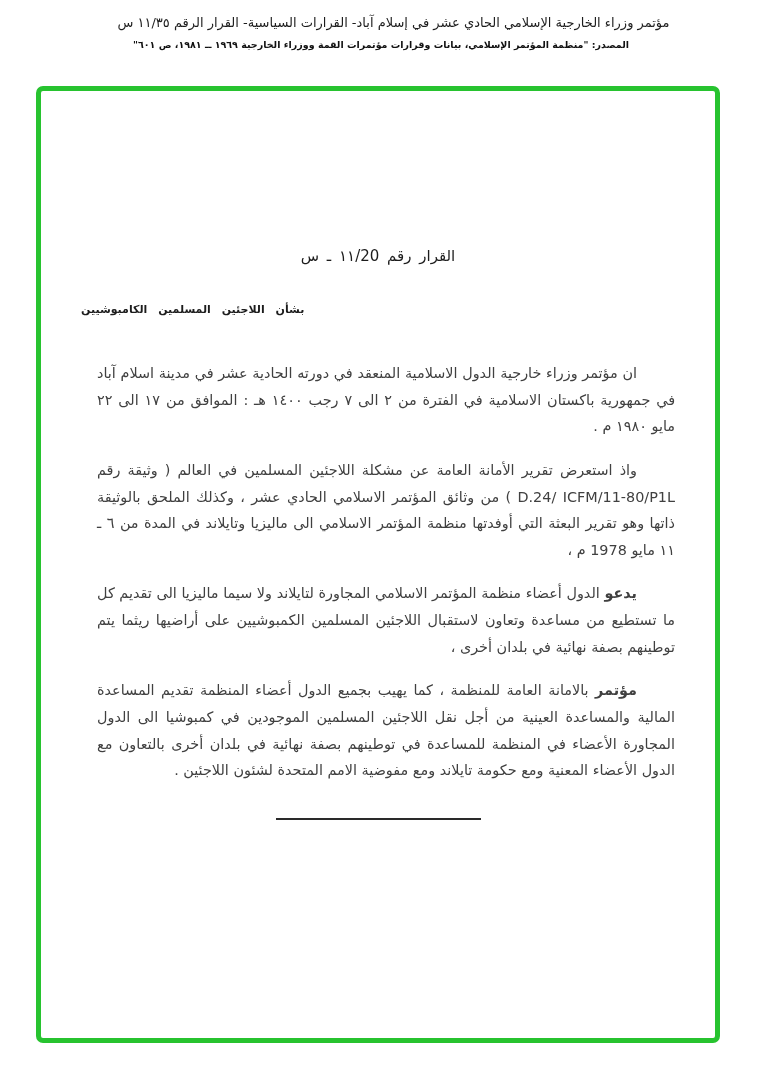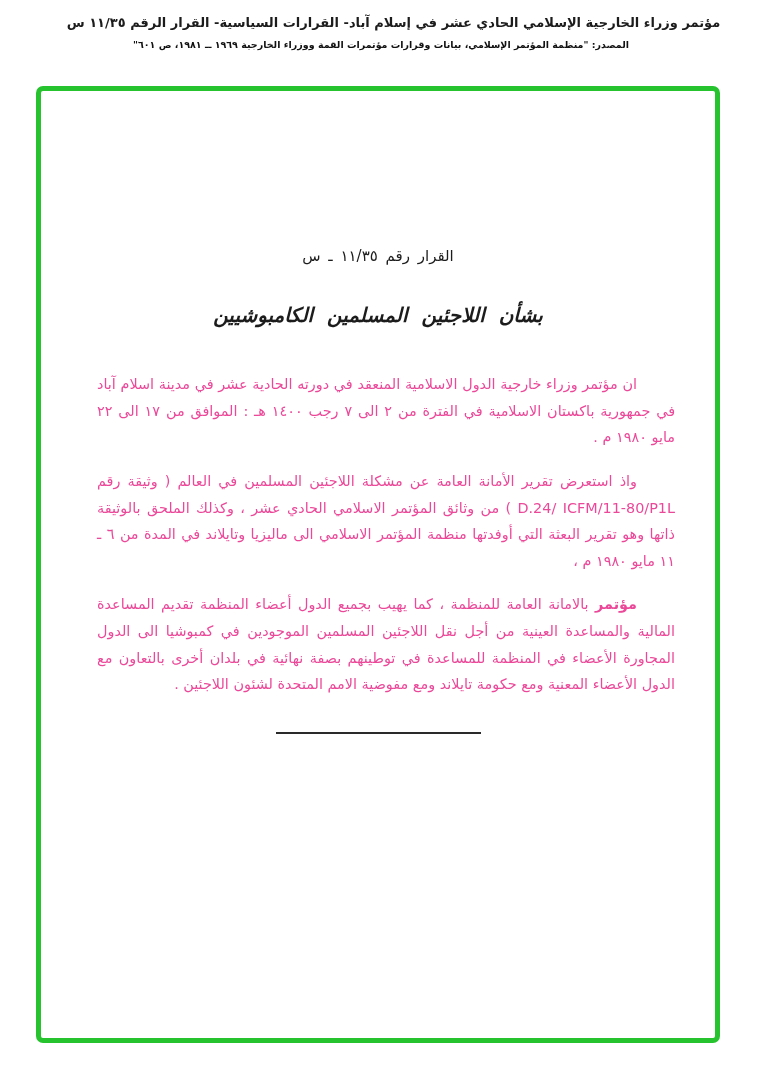--- a/index.html
+++ b/index.html
@@ -1,63 +1,64 @@
 <!DOCTYPE html>
 <html lang="ar"><head>
 <meta charset="utf-8">
 <style>
   html,body{margin:0;padding:0;}
   body{
     width:762px;height:1081px;background:#ffffff;position:relative;
     font-family:"DejaVu Sans",sans-serif;color:#1c1c1c;overflow:hidden;
   }
   .header{direction:rtl;text-align:center;padding-top:14px;}
-  .hdr1{font-weight:bold;font-size:13px;letter-spacing:0;line-height:1.4;padding-left:25px;}
+  .hdr1{font-weight:normal;font-size:13px;letter-spacing:0;line-height:1.4;padding-left:25px;}
   .hdr2{font-weight:bold;font-size:9.5px;margin-top:7px;color:#111;}
   .scan-frame{
     position:absolute;left:36px;top:86px;width:684px;height:957px;
     border:5px solid #27c32f;border-radius:7px;background:#ffffff;box-sizing:border-box;
   }
   .scan-content{
     direction:rtl;padding:156px 40px 0 40px;text-align:justify;
   }
   .doc-title{
     text-align:center;font-size:15px;font-weight:normal;margin:0 0 38px 0;word-spacing:3px;
   }
   .doc-subtitle{
-    text-align:center;font-size:20px;font-weight:bold;margin:0 0 44px 0;word-spacing:7px;font-style:italic;
+    text-align:left;font-size:11px;font-weight:bold;margin:0 0 44px 0;word-spacing:7px;
   }
   .para{
     font-size:14.4px;line-height:1.85;margin:0 0 17px 16px;text-indent:38px;
-    color:#ec4899;
+    color:#404040;
   }
   .para .lead{font-weight:bold;}
   .divider{
     width:205px;border:none;border-top:2px solid #2a2a2a;margin:34px auto 0 auto;
   }
 </style>
 </head>
 <body>
 
 <header class="header">
   <div class="hdr1">مؤتمر وزراء الخارجية الإسلامي الحادي عشر في إسلام آباد- القرارات السياسية- القرار الرقم ١١/٣٥ س</div>
   <div class="hdr2">المصدر: "منظمة المؤتمر الإسلامي، بيانات وقرارات مؤتمرات القمة ووزراء الخارجية ١٩٦٩ ــ ١٩٨١، ص ٦٠١"</div>
 </header>
 
 <div class="scan-frame">
   <div class="scan-content">
 
-    <p class="doc-title">القرار رقم ١١/٣٥ ـ س</p>
+    <p class="doc-title">القرار رقم ١١/20 ـ س</p>
     <p class="doc-subtitle">بشأن اللاجئين المسلمين الكامبوشيين</p>
 
     <p class="para"><span class="lead"></span><span>ان مؤتمر وزراء خارجية الدول الاسلامية المنعقد في دورته الحادية عشر في مدينة اسلام آباد في جمهورية باكستان الاسلامية في الفترة من ٢ الى ٧ رجب ١٤٠٠ هـ : الموافق من ١٧ الى ٢٢ مايو ١٩٨٠ م .</span></p>
 
 
-    <p class="para"><span class="lead"></span><span>واذ استعرض تقرير الأمانة العامة عن مشكلة اللاجئين المسلمين في العالم ( وثيقة رقم ICFM/11-80/P1L ‏/D.24 ) من وثائق المؤتمر الاسلامي الحادي عشر ، وكذلك الملحق بالوثيقة ذاتها وهو تقرير البعثة التي أوفدتها منظمة المؤتمر الاسلامي الى ماليزيا وتايلاند في المدة من ٦ ـ ١١ مايو ١٩٨٠ م ،</span></p>
+    <p class="para"><span class="lead"></span><span>واذ استعرض تقرير الأمانة العامة عن مشكلة اللاجئين المسلمين في العالم ( وثيقة رقم ICFM/11-80/P1L ‏/D.24 ) من وثائق المؤتمر الاسلامي الحادي عشر ، وكذلك الملحق بالوثيقة ذاتها وهو تقرير البعثة التي أوفدتها منظمة المؤتمر الاسلامي الى ماليزيا وتايلاند في المدة من ٦ ـ ١١ مايو 1978 م ،</span></p>
 
 
+    <p class="para"><span class="lead">يدعو</span><span> الدول أعضاء منظمة المؤتمر الاسلامي المجاورة لتايلاند ولا سيما ماليزيا الى تقديم كل ما تستطيع من مساعدة وتعاون لاستقبال اللاجئين المسلمين الكمبوشيين على أراضيها ريثما يتم توطينهم بصفة نهائية في بلدان أخرى ،</span></p>
 
     <p class="para"><span class="lead">مؤتمر</span><span> بالامانة العامة للمنظمة ، كما يهيب بجميع الدول أعضاء المنظمة تقديم المساعدة المالية والمساعدة العينية من أجل نقل اللاجئين المسلمين الموجودين في كمبوشيا الى الدول المجاورة الأعضاء في المنظمة للمساعدة في توطينهم بصفة نهائية في بلدان أخرى بالتعاون مع الدول الأعضاء المعنية ومع حكومة تايلاند ومع مفوضية الامم المتحدة لشئون اللاجئين .</span></p>
 
     <hr class="divider">
 
   </div>
 </div>
 
 </body></html>

